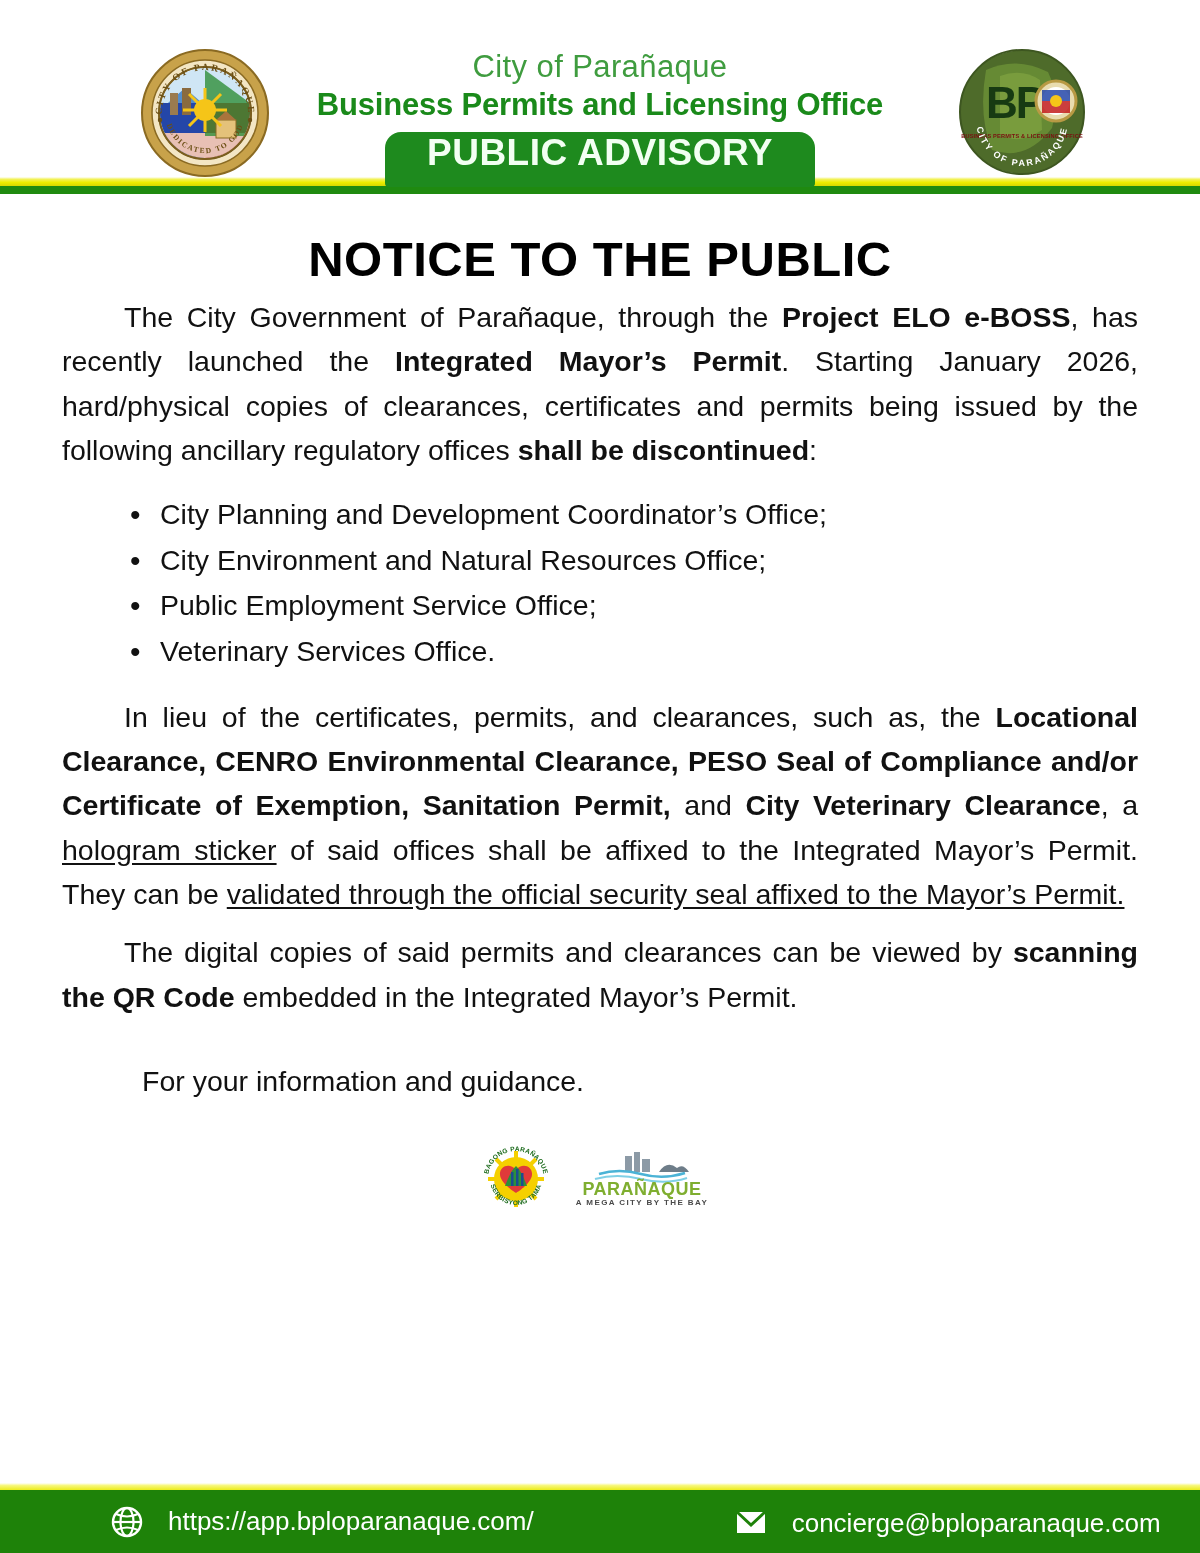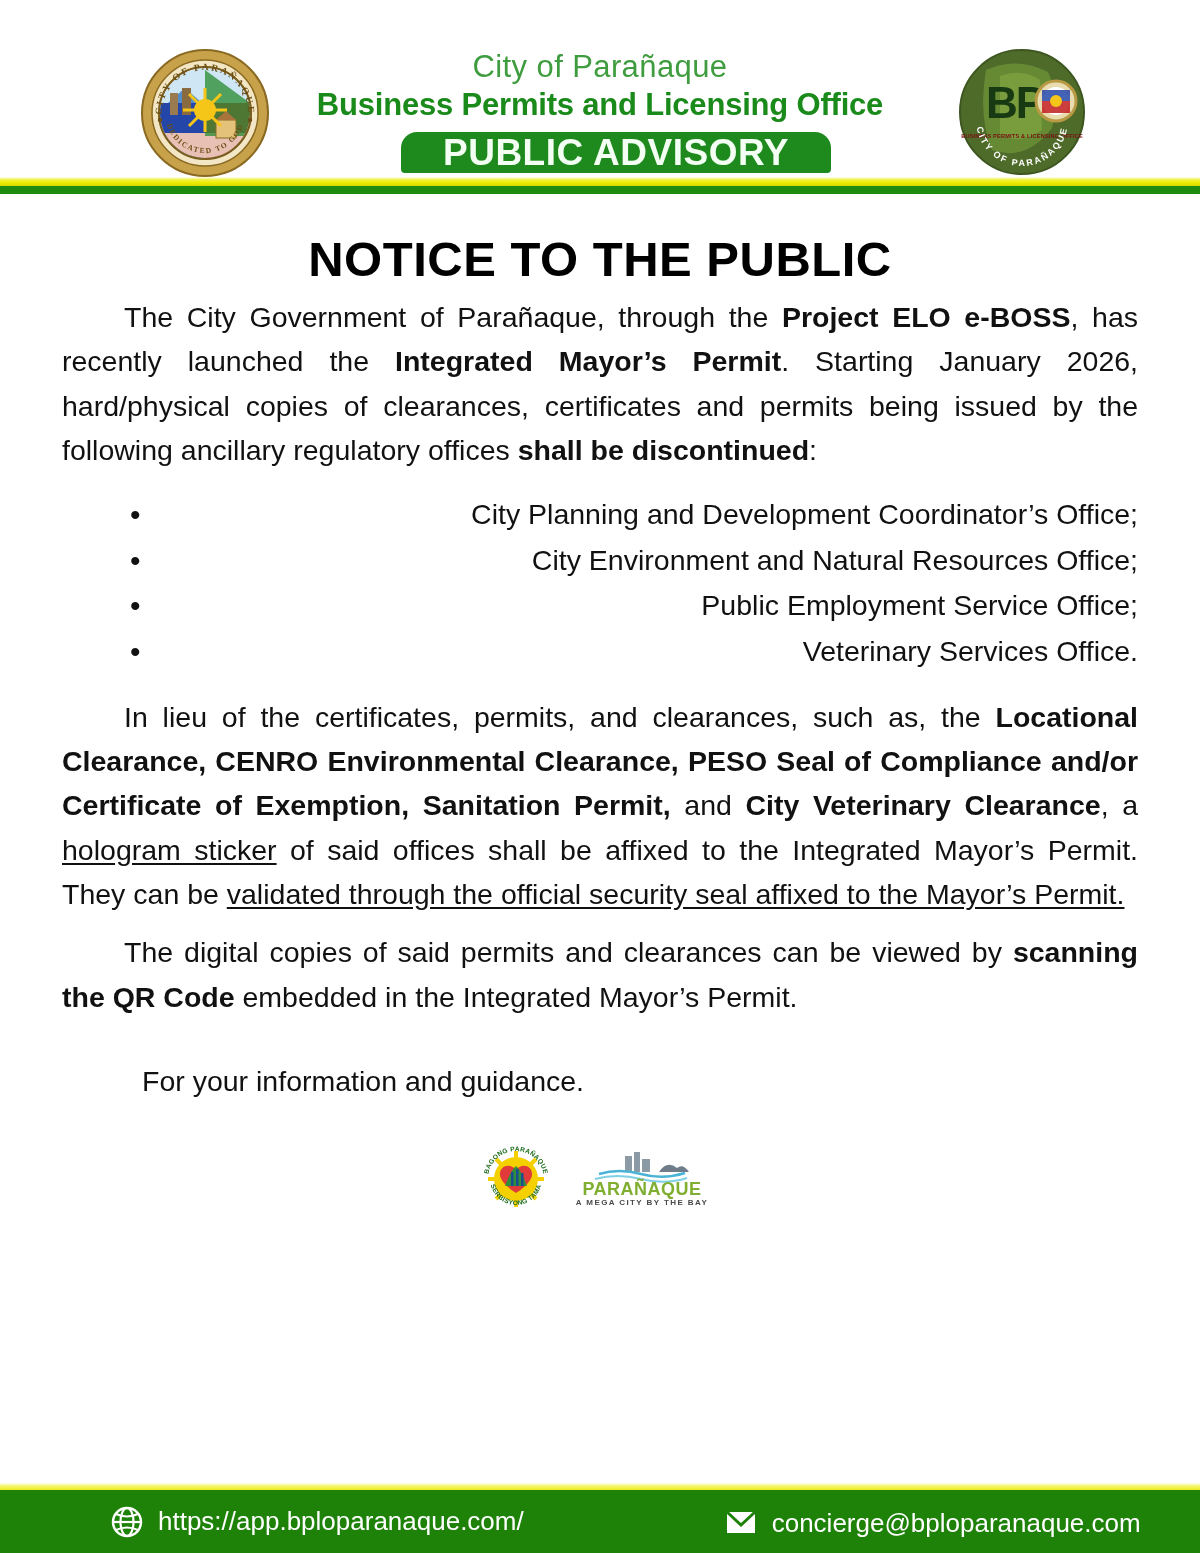--- a/index.html
+++ b/index.html
@@ -68,28 +68,27 @@
     height:8px;
     background:#1f8a10;
   }
 
   .advisory-banner {
     position:absolute;
     left:50%;
     transform:translateX(-50%);
     top:132px;
     width:430px;
-    height:41px;
+    height:55px;
     background:#1e8a1e;
     border-radius:16px 16px 4px 4px;
     display:flex;
     align-items:flex-start;
     justify-content:center;
     z-index:5;
-    margin-left:16px;
   }
   .advisory-banner span {
     color:#f2fff2;
     font-size:37px;
     font-weight:bold;
     letter-spacing:0.5px;
   }
 
   
   .content {
@@ -114,21 +113,20 @@
     margin-bottom:14px;
   }
   p.para.indent { text-indent:62px; }
   p.para b { font-weight:bold; }
   p.para u.bu { font-weight:normal; text-decoration:underline; text-underline-offset:3px; }
 
   ul.office-list {
     list-style:none;
     margin:20px 0 20px 0;
     padding-left:62px;
-    text-align:right;
   }
   ul.office-list li {
     font-size:28.5px;
     line-height:1.6;
     color:#111;
     position:relative;
     padding-left:36px;
   }
   ul.office-list li::before {
     content:"\2022";
@@ -170,21 +168,21 @@
   .footer-top-yellow {
     position:absolute;
     left:0; bottom:63px;
     width:1200px;
     height:7px;
     background:linear-gradient(to bottom,#ffffff 0%,#f7f77d 35%,#ecec1a 100%);
   }
   .f-item {
     display:flex;
     align-items:center;
-    gap:14px;
+    gap:24px;
     color:#ffffff;
     font-size:26px;
   }
   .f-item.web { margin-left:110px; }
   .f-item.mail { margin-left:200px;align-items:flex-end; }
   .ficon { width:34px; height:34px; flex:0 0 34px; }
 </style>
 </head>
 <body>
 

